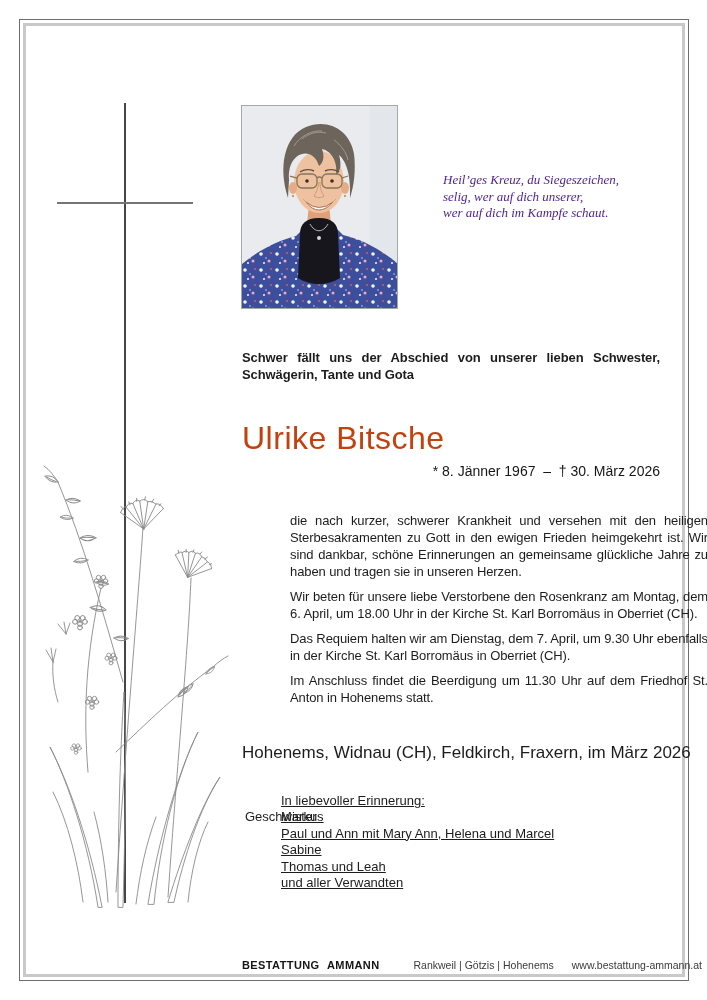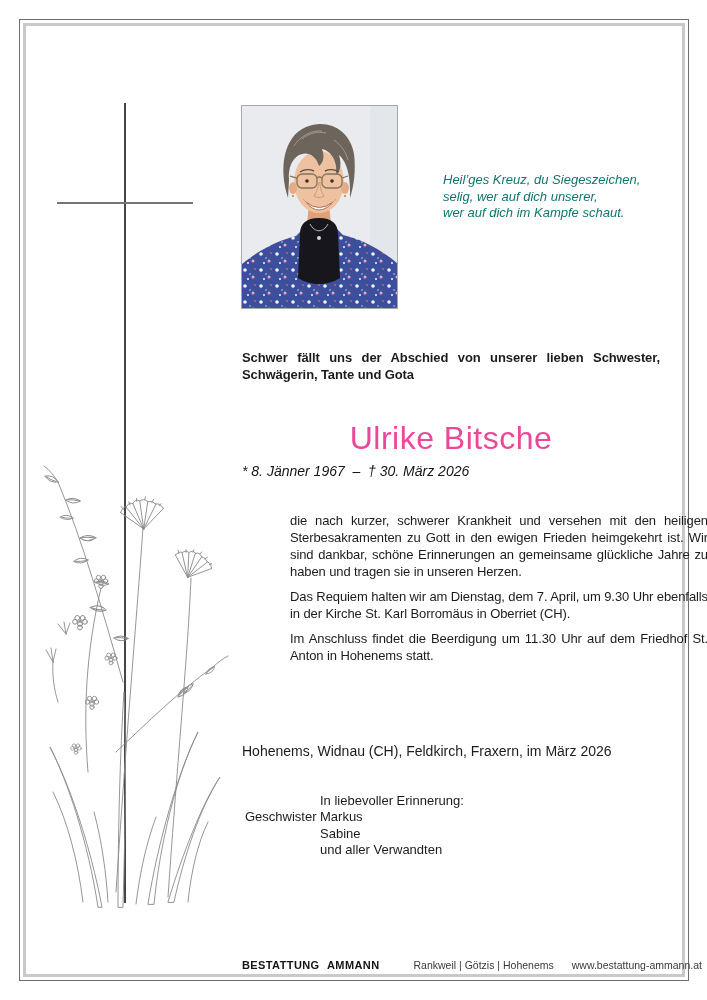--- a/index.html
+++ b/index.html
@@ -14,34 +14,34 @@
   
   .frame-outer{position:absolute;left:19px;top:19px;right:18px;bottom:19px;border:1px solid #6e6e6e;}
   .frame-inner{position:absolute;left:23px;top:23px;right:22px;bottom:23px;border:3px solid #c9c9c9;}
   
   .cross-v{position:absolute;left:124px;top:103px;width:2px;height:800px;background:#454545;}
   .cross-h{position:absolute;left:57px;top:202px;width:136px;height:2px;background:#757575;}
   
   .photo{position:absolute;left:241px;top:105px;width:155px;height:202px;border:1px solid #a3a8ad;background:#e9ebee;}
   .photo svg{display:block;}
   
-  .verse{position:absolute;left:443px;top:172px;font-size:13px;line-height:16.6px;font-style:italic;color:#0f766e;}
+  .verse{position:absolute;left:443px;top:172px;font-size:13px;line-height:16.6px;font-style:italic;color:#4c1d95;font-family:Liberation Serif, serif;}
   
   .intro{position:absolute;left:242px;top:349px;width:418px;font-size:13px;line-height:17px;text-align:justify;letter-spacing:-0.1px;font-weight:bold;}
   
-  .name{position:absolute;left:242px;top:419px;width:418px;text-align:center;font-size:32px;line-height:38px;font-weight:400;letter-spacing:0.5px;color:#ec4899;}
-  .dates{position:absolute;left:242px;top:463px;width:418px;text-align:left;font-size:14px;white-space:pre;color:#161616;font-style:italic;}
+  .name{position:absolute;left:242px;top:419px;width:418px;text-align:left;font-size:32px;line-height:38px;font-weight:400;letter-spacing:0.5px;color:#c2410c;}
+  .dates{position:absolute;left:242px;top:463px;width:418px;text-align:right;font-size:14px;white-space:pre;color:#161616;}
   
   .paras{position:absolute;left:242px;top:512px;width:418px;font-size:13px;line-height:17px;letter-spacing:-0.1px;margin-left:48px;}
   .paras p{margin:0 0 8px 0;text-align:justify;}
   
-  .places{position:absolute;left:242px;top:743px;font-size:14px;}
+  .places{position:absolute;left:242px;top:743px;font-size:17px;}
   
   .memory{position:absolute;left:245px;top:793px;font-size:13px;line-height:16.4px;}
-  .memory .mem-col{margin-left:75px;}
+  .memory .mem-col{margin-left:36px;text-decoration:underline;}
   .memory .mem-label{position:absolute;left:0;top:16.4px;}
   
   .flowers{position:absolute;left:28px;top:452px;width:208px;height:460px;}
   
   .footer{position:absolute;left:242px;top:959px;font-size:10.5px;display:flex;align-items:flex-start;color:#3a3a3a;white-space:nowrap;}
   .footer .brand{color:#151515;letter-spacing:0.4px;font-size:11px;}
   .footer .brand .w1{font-weight:600;}
   .footer .brand .w2{font-weight:800;margin-left:4px;}
   .footer .locs{margin-left:18px;padding-left:16px;}
   .footer .web{margin-left:18px;}
@@ -103,32 +103,35 @@
     <div>wer auf dich im Kampfe schaut.</div>
   </div>
 
   <div class="intro">Schwer fällt uns der Abschied von unserer lieben Schwester, Schwägerin, Tante und Gota</div>
 
   <div class="name">Ulrike Bitsche</div>
   <div class="dates">* 8. Jänner 1967  –  † 30. März 2026</div>
 
   <div class="paras">
     <p>die nach kurzer, schwerer Krankheit und versehen mit den heiligen Sterbesakramenten zu Gott in den ewigen Frieden heimgekehrt ist. Wir sind dankbar, schöne Erinnerungen an gemeinsame glückliche Jahre zu haben und tragen sie in unseren Herzen.</p>
+    <p>Wir beten für unsere liebe Verstorbene den Rosenkranz am Montag, dem 6. April, um 18.00 Uhr in der Kirche St. Karl Borromäus in Oberriet (CH).</p>
     <p>Das Requiem halten wir am Dienstag, dem 7. April, um 9.30 Uhr ebenfalls in der Kirche St. Karl Borromäus in Oberriet (CH).</p>
     <p>Im Anschluss findet die Beerdigung um 11.30 Uhr auf dem Friedhof St. Anton in Hohenems statt.</p>
   </div>
 
   <div class="places">Hohenems, Widnau (CH), Feldkirch, Fraxern, im März 2026</div>
 
   <div class="memory">
     <div class="mem-label">Geschwister</div>
     <div class="mem-col">
       <div>In liebevoller Erinnerung:</div>
       <div>Markus</div>
+      <div>Paul und Ann mit Mary Ann, Helena und Marcel</div>
       <div>Sabine</div>
+      <div>Thomas und Leah</div>
       <div>und aller Verwandten</div>
     </div>
   </div>
 
   <svg class="flowers" viewBox="0 0 208 460">
     <defs>
       <g id="leaf">
         <path d="M0,0 Q5,-6 14,-4 Q8,3 0,0 Z"></path>
         <path d="M2,-1 Q7,-3 12,-3.5"></path>
       </g>

